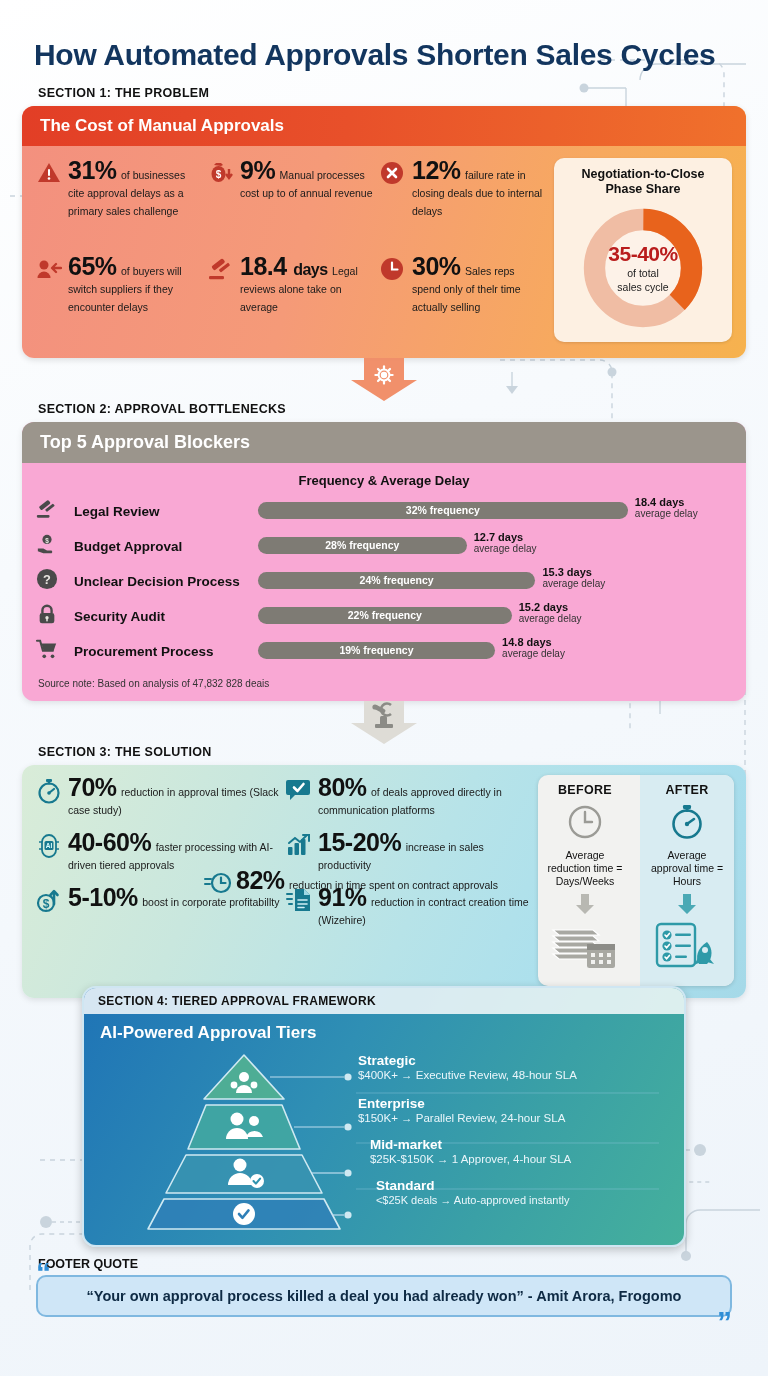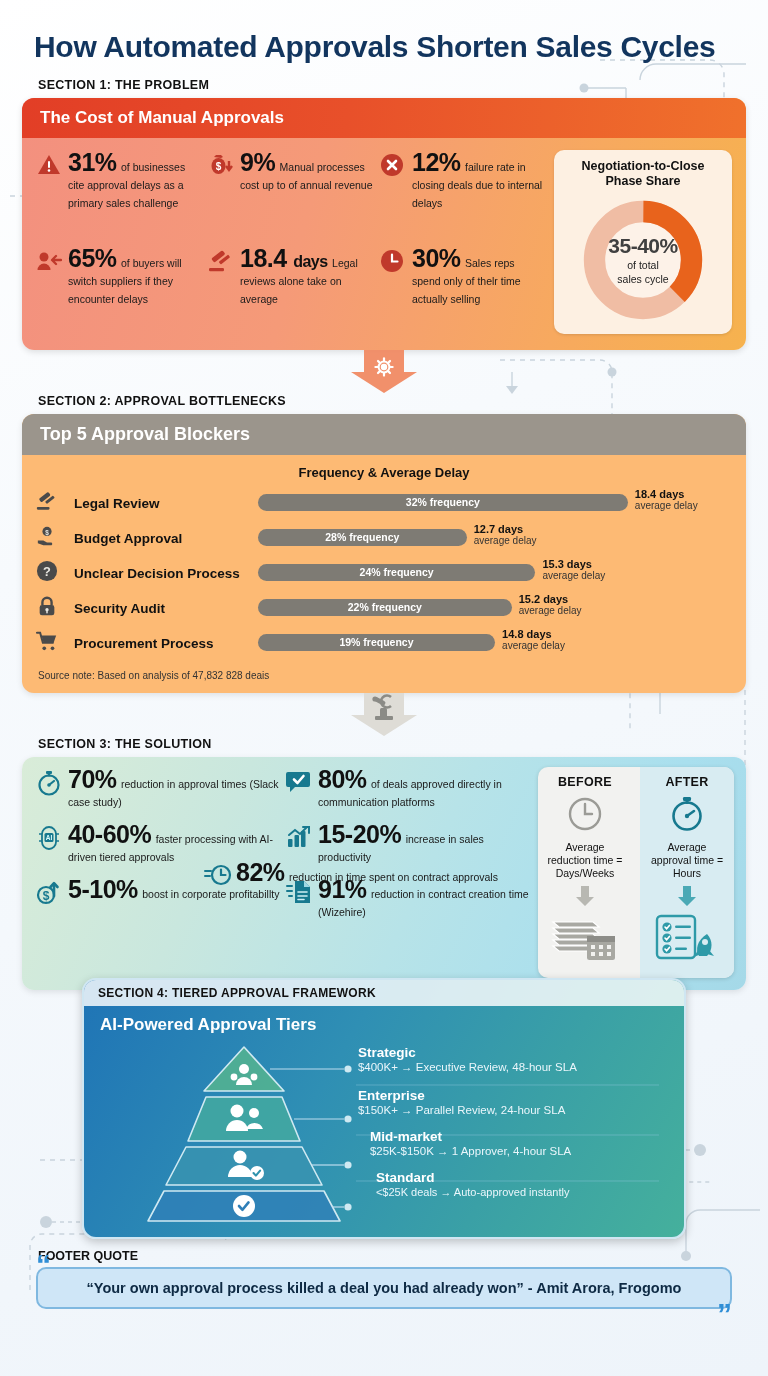--- a/index.html
+++ b/index.html
@@ -4,21 +4,21 @@
 <style>
   * { margin:0; padding:0; box-sizing:border-box; }
   html,body { width:768px; height:1376px; }
   body {
     font-family:"Liberation Sans", sans-serif;
     background:linear-gradient(160deg,#ffffff 0%,#f7fafd 35%,#eef4fa 100%);
     position:relative; overflow:hidden;
   }
   .bg-circuits { position:absolute; inset:0; pointer-events:none; z-index:0; }
 
-  .page { position:relative; z-index:2; padding:4px 22px; }
+  .page { position:relative; z-index:2; padding:12px 22px; }
 
   
   .main-title{
     font-size:30px; font-weight:bold; color:#12355e; letter-spacing:-0.3px;
     padding:26px 0 14px 12px;
   }
 
   
   .sec-label{
     font-size:12.5px; font-weight:bold; color:#111; letter-spacing:0.3px;
@@ -51,29 +51,29 @@
   .donut-card{
     flex:0 0 178px; background:#fdf0e2; border-radius:10px; padding:9px 8px 10px;
     text-align:center; box-shadow:0 1px 3px rgba(0,0,0,.12);
   }
   .donut-title{ font-size:12.5px; font-weight:bold; color:#111; line-height:1.22; }
   .donut-wrap{ position:relative; width:128px; height:128px; margin:6px auto 0; }
   .donut-center{
     position:absolute; inset:0; display:flex; flex-direction:column;
     align-items:center; justify-content:center;
   }
-  .donut-center .v{ font-size:21px; font-weight:bold; color:#404040; letter-spacing:-0.5px;}
+  .donut-center .v{ font-size:21px; font-weight:bold; color:#b91c1c; letter-spacing:-0.5px;}
   .donut-center .l{ font-size:10.5px; color:#222; line-height:1.2; margin-top:1px; }
 
   
   .arrow-row{ display:flex; justify-content:center; align-items:center; height:44px; }
   .arrow{ position:relative; width:74px; height:44px; }
 
   
-  #sec2 .card{ background:#fdba74; box-shadow:0 2px 6px rgba(0,0,0,.10); }
+  #sec2 .card{ background:#f9a8d4; box-shadow:0 2px 6px rgba(0,0,0,.10); }
   #sec2 .card-head{ background:#9b958c; }
   .chart-title{ text-align:center; font-size:13px; font-weight:bold; color:#111; margin:10px 0 6px; }
   .blockers{ padding:0 14px 6px 14px; }
   .brow{ display:flex; align-items:center; height:35px; }
   .bname{ flex:0 0 222px; display:flex; align-items:center; gap:16px; }
   .bname .lbl{ font-size:13.5px; font-weight:bold; color:#111; }
   .btrack{ flex:1; position:relative; height:35px; }
   .bbar{
     position:absolute; left:0; top:8px; height:17px; background:#7e7b74;
     border-radius:9px; display:flex; align-items:center; justify-content:center;

